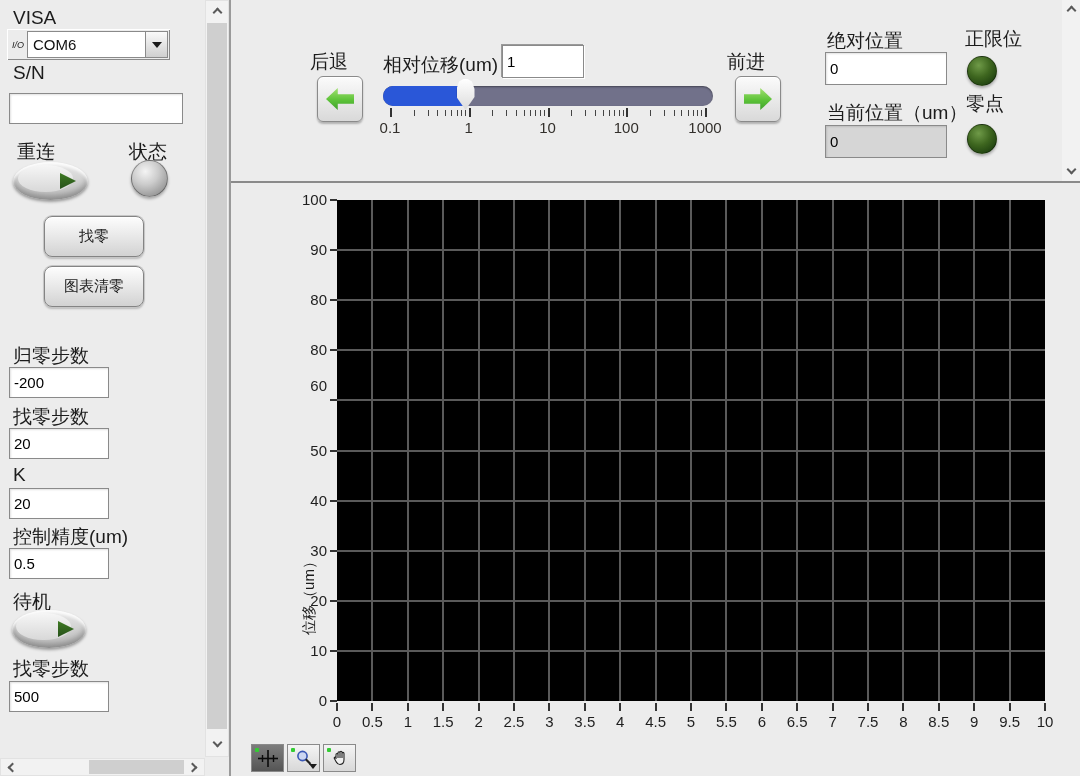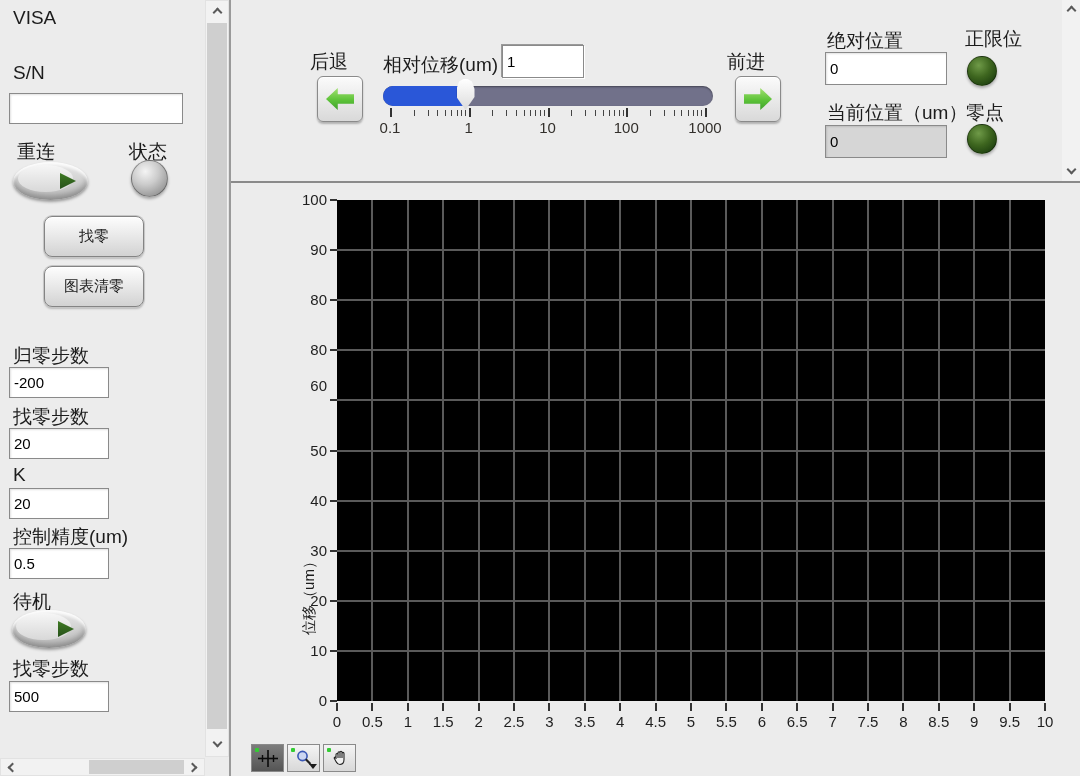--- a/index.html
+++ b/index.html
@@ -94,20 +94,27 @@
   .pal-btn.selected{background:linear-gradient(#7d7d7d,#555555);}
   .pal-dot{position:absolute;left:3px;top:3px;width:4px;height:4px;background:#33cc33;border-radius:1px;}
   .pal-tri{position:absolute;right:2px;bottom:2px;width:0;height:0;
     border-left:4px solid transparent;border-right:4px solid transparent;border-top:5px solid #1a1a1a;}
 </style>
 </head>
 <body>
 
 <div id="left-panel">
   <div class="lbl" style="left:13px;top:7px;">VISA</div>
+  <div id="visa-combo">
+    <span id="visa-io">I/O</span>
+    <span id="visa-value">COM6</span>
+    <span id="visa-drop">
+        <span class="tri-down"></span>
+      </span>
+  </div>
 
   <div class="lbl" style="left:13px;top:62px;">S/N</div>
   <input class="txtfield" style="left: 9px; top: 93px; width: 174px; height: 31px;" value="">
 
   <div class="lbl" style="left:17px;top:139px;">重连</div>
   <div class="toggle" style="left:13px;top:162px;width:75px;height:38px;">
     <span class="face"></span>
     <span class="tarrow"></span>
   </div>
   <div class="lbl" style="left:129px;top:139px;">状态</div>
@@ -224,21 +231,21 @@
     </button>
 
     <div class="lbl" style="left:596px;top:28px;">绝对位置</div>
     <input class="txtfield" style="left: 594px; top: 52px; width: 122px; height: 33px;" value="0">
 
     <div class="lbl" style="left:596px;top:100px;">当前位置（um）</div>
     <input class="txtfield rofield" style="left: 594px; top: 125px; width: 122px; height: 33px;" readonly="" value="0">
 
     <div class="lbl" style="left:734px;top:26px;">正限位</div>
     <div class="led green" style="left:736px;top:56px;width:30px;height:30px;"></div>
-    <div class="lbl" style="left:735px;top:100px;">零点</div>
+    <div class="lbl" style="left:735px;top:91px;">零点</div>
     <div class="led green" style="left:736px;top:124px;width:30px;height:30px;"></div>
 
     <div style="position:absolute;left:831px;top:0;width:18px;height:181px;background:#f2f2f2;">
       <div class="sb-btn" style="left:0;top:0;width:18px;height:18px;">
           <span class="chev up"></span>
         </div>
       <div class="sb-btn" style="left:0;top:162px;width:18px;height:18px;">
           <span class="chev down"></span>
         </div>
     </div>

